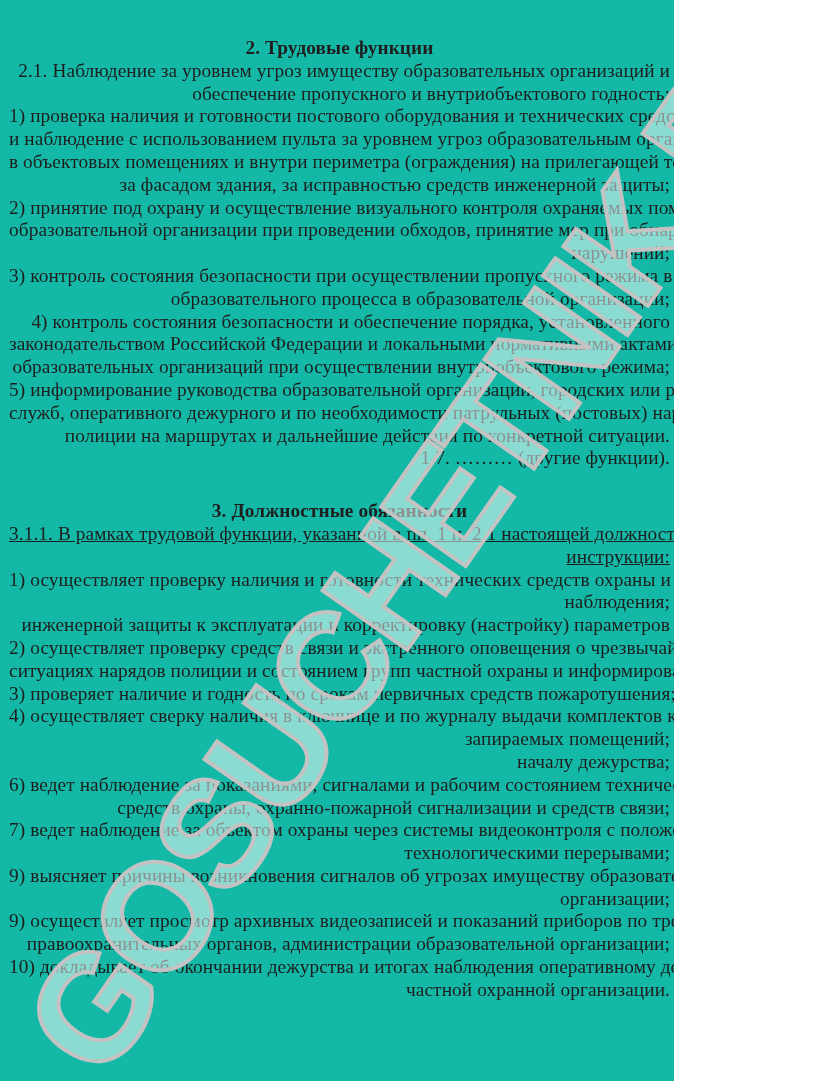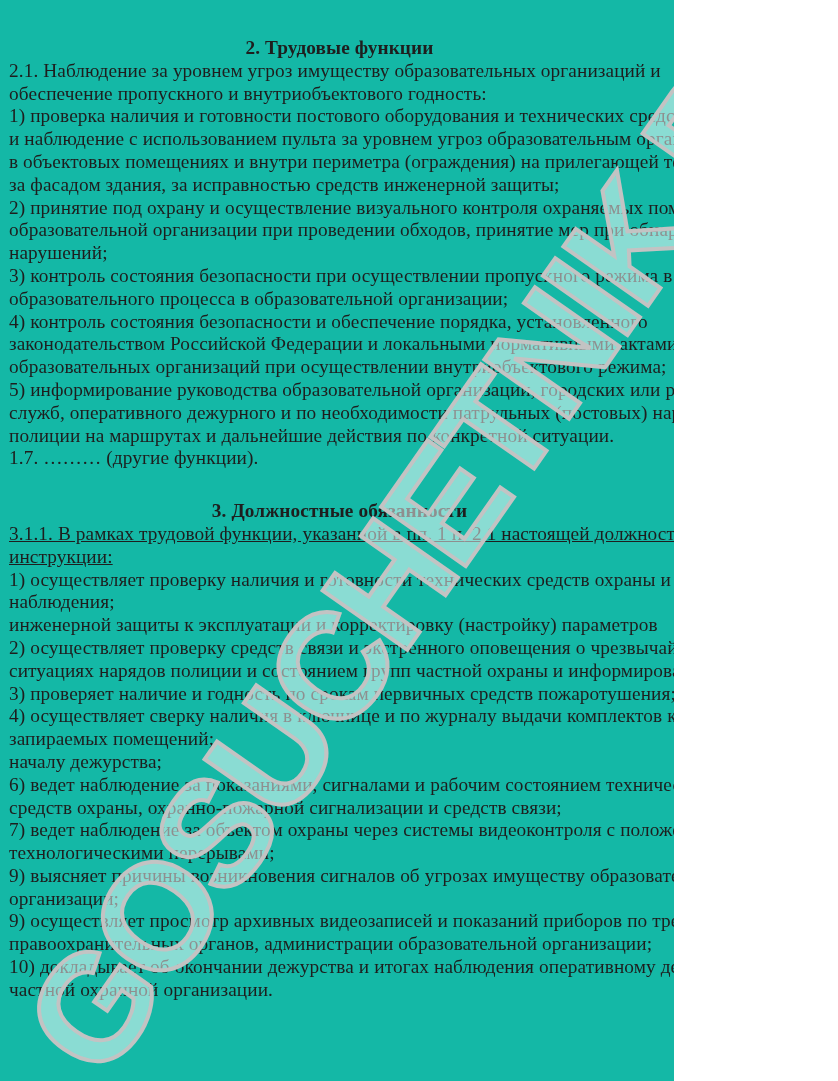--- a/index.html
+++ b/index.html
@@ -20,20 +20,21 @@
     position: absolute;
     left: 9px;
     top: 37px;
     right: 4px;
   }
   .ln {
     font-size: 19.3px;
     line-height: 22.8px;
     white-space: nowrap;
     letter-spacing: 0.1px;
+    text-align: right;
   }
   .ln.heading {
     text-align: center;
     font-weight: 700;
   }
   .ln.bold-underline {
     font-weight: 400;
     text-decoration: underline;
   }
   .ln.spacer {

